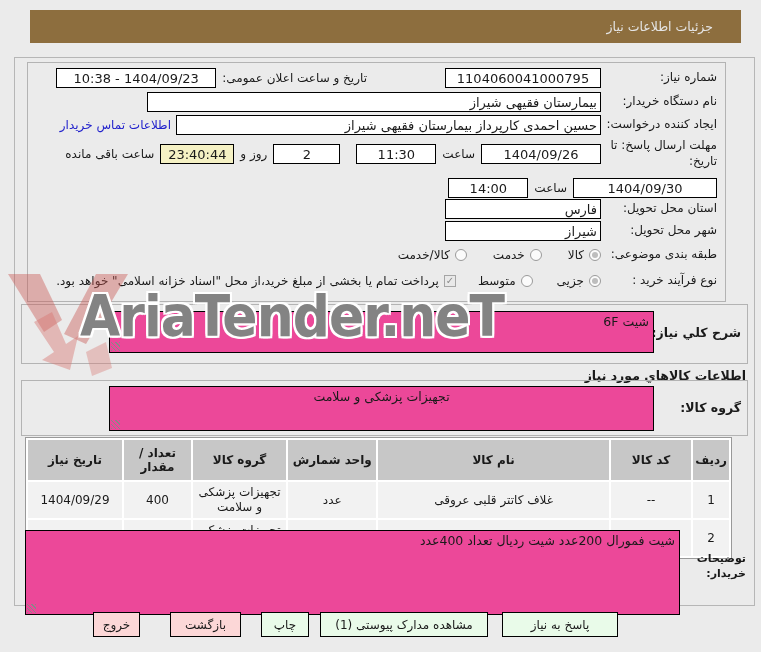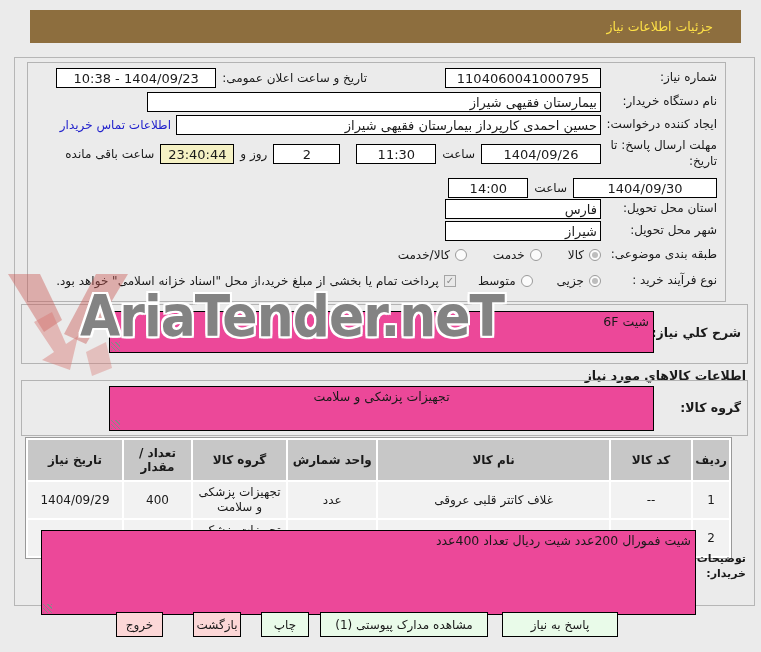--- a/index.html
+++ b/index.html
@@ -3,21 +3,21 @@
 <meta charset="utf-8">
 <style>
   html,body{margin:0;padding:0;}
   body{
     width:761px;height:652px;position:relative;overflow:hidden;
     background:#ebebeb;direction:rtl;
     font-family:"DejaVu Sans", sans-serif;font-size:12px;color:#1a1a1a;
   }
   .titlebar{
     position:absolute;top:10px;left:30px;right:20px;height:33px;
-    background:#8d6e3e;color:#fde047;display:flex;align-items:center;
+    background:#8d6e3e;color:#e5e5e5;display:flex;align-items:center;
     padding-right:28px;box-sizing:border-box;font-size:12.5px;
   }
   .outer{
     position:absolute;left:14px;top:57px;width:739px;height:547px;
     border:1px solid #b6b6b6;
   }
   .panel{position:absolute;border:1px solid #b3b3b3;box-sizing:border-box;}
   .form-panel{right:28px;left:12px;top:4px;height:240px;}
   .row{position:absolute;right:8px;left:6px;height:22px;display:flex;align-items:center;white-space:nowrap;}
   .lab{width:116px;flex:none;line-height:1.3;white-space:normal;}
@@ -45,21 +45,21 @@
        background:repeating-linear-gradient(45deg,#888 0 1px,transparent 1px 3px);}
   .goods-heading{position:absolute;right:8px;top:310px;font-weight:bold;font-size:12.5px;text-align:center;}
   table.gtable{
     position:absolute;right:22px;left:10px;top:379px;
     border:1px solid #999;border-collapse:separate;border-spacing:2px;background:#fff;
   }
   table.gtable th{background:#c7c7c7;font-weight:bold;font-size:12px;padding:6px 2px;}
   table.gtable td{background:#f2f2f2;font-size:12px;text-align:center;padding:3px 2px;line-height:1.25;}
   .notes-label{position:absolute;right:8px;top:494px;width:62px;font-weight:bold;font-size:11px;
                text-align:right;white-space:normal;line-height:1.35;}
-  .notes-box{left:26px;width:655px;top:472px;height:85px;}
+  .notes-box{left:10px;width:655px;top:472px;height:85px;}
   .btnrow{position:absolute;top:612px;right:143px;display:flex;align-items:center;}
   .btn{height:25px;border:1px solid #000;display:flex;align-items:center;justify-content:center;
        font-size:12px;box-sizing:border-box;flex:none;cursor:pointer;}
   .btn.green{background:#e9fbe9;}
   .btn.pink{background:#fcd7d7;}
   .wm-text{
     position:absolute;left:80px;top:284px;direction:ltr;z-index:30;pointer-events:none;
     font-size:52px;font-weight:bold;color:rgba(104,104,104,0.82);letter-spacing:-1px;
     text-shadow:2px 2px 0 #fff,-2px -2px 0 #fff,2px -2px 0 #fff,-2px 2px 0 #fff,
                 0 2px 0 #fff,0 -2px 0 #fff,2px 0 0 #fff,-2px 0 0 #fff;
@@ -232,21 +232,21 @@
 
 </div>
 
 <div class="btnrow">
   <div class="btn green" style="width:116px;">پاسخ به نیاز</div>
   <span class="sp" style="width:14px;"></span>
   <div class="btn green" style="width:168px;">مشاهده مدارک پیوستی (1)</div>
   <span class="sp" style="width:11px;"></span>
   <div class="btn green" style="width:48px;">چاپ</div>
   <span class="sp" style="width:20px;"></span>
-  <div class="btn pink" style="width:48px;">بازگشت</div>
+  <div class="btn pink" style="width:71px;">بازگشت</div>
   <span class="sp" style="width:30px;"></span>
   <div class="btn pink" style="width:47px;">خروج</div>
 </div>
 
 <svg class="wm-logo" width="140" height="130" viewBox="0 0 140 130">
   <path d="M8 2 L40 2 L62 48 L44 60 Z" fill="rgba(201,86,82,0.42)"></path>
   <path d="M128 2 L96 2 L64 62 L86 72 Z" fill="rgba(201,86,82,0.42)"></path>
   <path d="M34 50 L52 40 L66 72 L78 64 L70 98 L42 88 L54 80 Z" fill="rgba(216,120,116,0.45)"></path>
   <path d="M86 80 L106 70 L112 96 L92 104 Z" fill="rgba(216,120,116,0.38)"></path>
 </svg>

